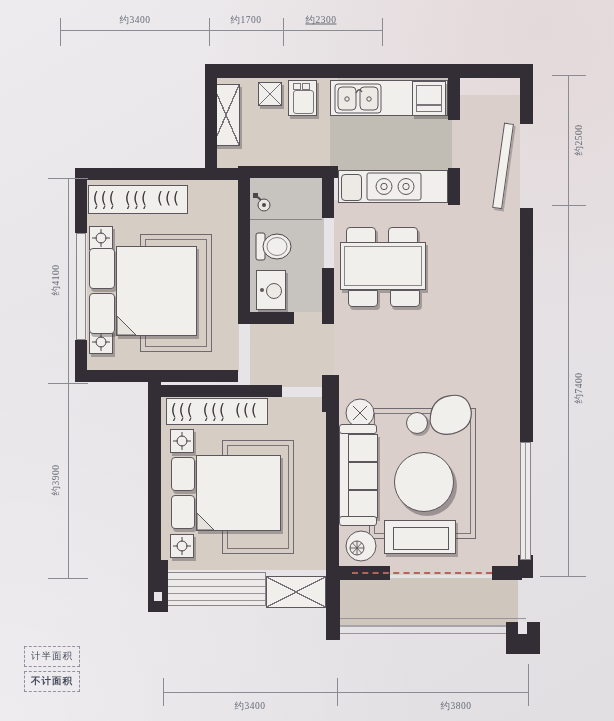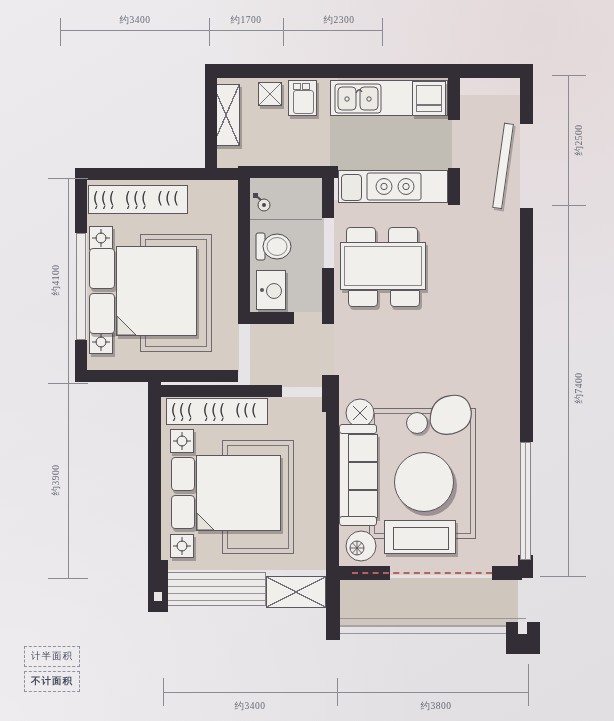--- a/index.html
+++ b/index.html
@@ -43,42 +43,42 @@
 </head>
 <body>
 
 <div class="dimline" style="left:60px;top:30px;width:322px;height:1px;"></div>
 <div class="dimline" style="left:60px;top:18px;width:1px;height:28px;"></div>
 <div class="dimline" style="left:209px;top:18px;width:1px;height:28px;"></div>
 <div class="dimline" style="left:283px;top:18px;width:1px;height:28px;"></div>
 <div class="dimline" style="left:382px;top:18px;width:1px;height:28px;"></div>
 <span class="dimlabel" style="left:135px;top:20px;">约3400</span>
 <span class="dimlabel" style="left:246px;top:20px;">约1700</span>
-<span class="dimlabel" style="left:339px;top:20px;">约2300</span>
+<span class="dimlabel" style="left:321px;top:20px;text-decoration:underline;">约2300</span>
 
 <div class="dimline" style="left:568px;top:75px;width:1px;height:501px;"></div>
 <div class="dimline" style="left:552px;top:75px;width:34px;height:1px;"></div>
 <div class="dimline" style="left:552px;top:205px;width:34px;height:1px;"></div>
 <div class="dimline" style="left:540px;top:576px;width:46px;height:1px;"></div>
 <span class="dimlabel rot" style="left:579px;top:140px;">约2500</span>
 <span class="dimlabel rot" style="left:579px;top:388px;">约7400</span>
 
 <div class="dimline" style="left:68px;top:178px;width:1px;height:400px;"></div>
 <div class="dimline" style="left:48px;top:178px;width:40px;height:1px;"></div>
 <div class="dimline" style="left:48px;top:383px;width:40px;height:1px;"></div>
 <div class="dimline" style="left:48px;top:578px;width:40px;height:1px;"></div>
 <span class="dimlabel rot" style="left:56px;top:280px;">约4100</span>
 <span class="dimlabel rot" style="left:56px;top:480px;">约3900</span>
 
 <div class="dimline" style="left:163px;top:692px;width:365px;height:1px;"></div>
 <div class="dimline" style="left:163px;top:678px;width:1px;height:28px;"></div>
 <div class="dimline" style="left:337px;top:678px;width:1px;height:28px;"></div>
 <div class="dimline" style="left:528px;top:664px;width:1px;height:42px;"></div>
 <span class="dimlabel" style="left:250px;top:706px;">约3400</span>
-<span class="dimlabel" style="left:436px;top:706px;">约3800</span>
+<span class="dimlabel" style="left:456px;top:706px;">约3800</span>
 
 <div class="legend-box" style="left:24px;top:646px;">计半面积</div>
 <div class="legend-box" style="left:24px;top:671px;font-weight:bold;">不计面积</div>
 
 <div class="floor" style="left:215px;top:78px;width:125px;height:92px;background:var(--floor-warm);"></div>
 <div class="floor" style="left:338px;top:78px;width:112px;height:127px;background:var(--floor-cool);"></div>
 <div class="floor" style="left:330px;top:116px;width:122px;height:56px;background:var(--floor-cool2);z-index:2;"></div>
 <div class="floor" style="left:452px;top:95px;width:68px;height:110px;background:var(--floor-warm2);"></div>
 <div class="floor" style="left:250px;top:178px;width:74px;height:136px;background:#c7c4bf;"></div>
 <div class="floor" style="left:250px;top:312px;width:84px;height:75px;background:var(--floor-warm);"></div>

